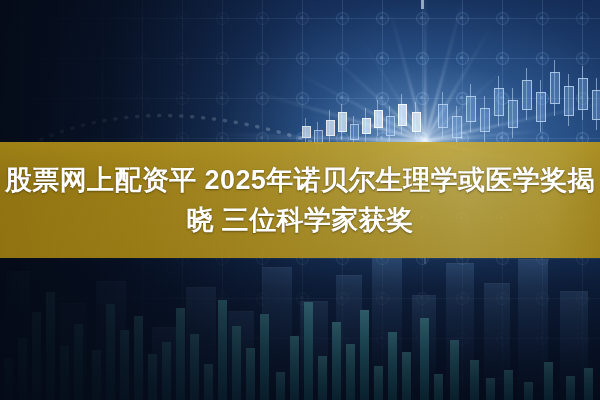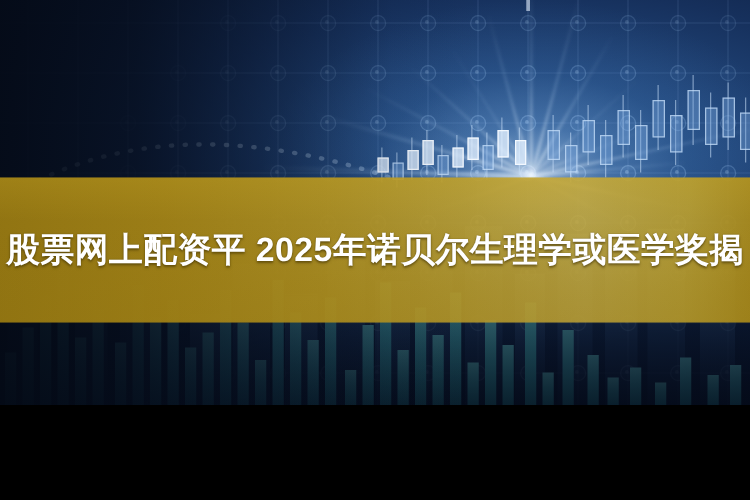--- a/index.html
+++ b/index.html
@@ -4,21 +4,21 @@
 <title>Financial News Banner</title>
 <style>
   html, body {
     margin: 0;
     padding: 0;
     background: #000;
   }
   #banner {
     position: relative;
     width: 600px;
-    height: 324px;
+    height: 400px;
     overflow: hidden;
     background: #4c1d95;
     font-family: "Liberation Sans", "DejaVu Sans", sans-serif;
   }
   .layer {
     position: absolute;
     inset: 0;
     pointer-events: none;
   }
 
@@ -480,15 +480,16 @@
     </div>
 
   <div class="layer" id="bg-darken-bottom"></div>
   <div class="layer" id="bg-darken-left"></div>
 
   <div id="gold-band"></div>
   <div id="gold-band-tint"></div>
 
   <div id="headline">
     <div class="line">股票网上配资平 2025年诺贝尔生理学或医学奖揭</div>
+    <div class="line">晓 三位科学家获奖</div>
   </div>
 
 </div>
 
 </body></html>

